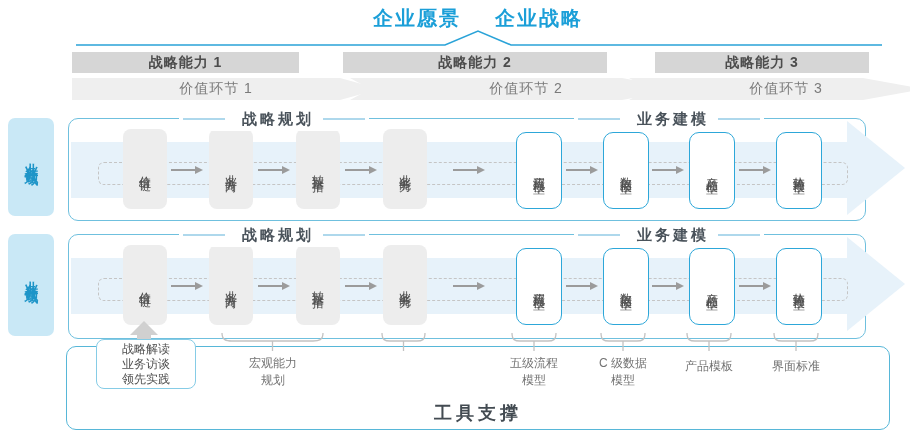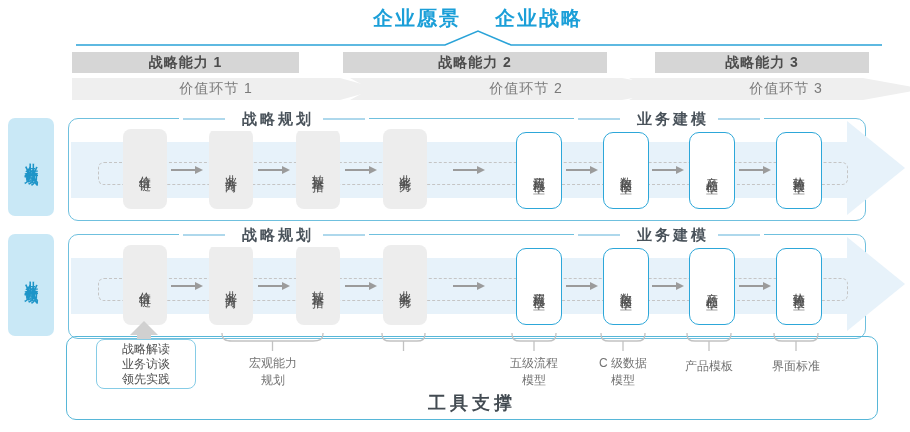--- a/index.html
+++ b/index.html
@@ -37,22 +37,22 @@
   .bbox{top:13px;width:44px;height:75px;background:#fff;border:1.5px solid #2da7d9;border-radius:10px;}
   .flow-arrow{position:absolute;top:50px;width:24px;height:2px;background:#9b9b9b;}
   .flow-arrow::after{content:"";position:absolute;right:-8px;top:-3.5px;width:0;height:0;
                      border-left:8px solid #9b9b9b;border-top:4.5px solid transparent;border-bottom:4.5px solid transparent;}
   .panel-header{position:absolute;top:-12px;transform:translateX(-50%);height:24px;
                 display:flex;align-items:center;gap:9px;background:#fff;padding:0 4px;}
   .panel-header .txt{font-size:15px;font-weight:bold;color:#4a535b;letter-spacing:3px;white-space:nowrap;margin-left:8px;}
   .panel-header .hline{width:42px;height:2px;background:#aed8ec;}
 
   
-  .tool-box{position:absolute;left:66px;top:336px;width:810px;height:82px;
-            border:1.5px solid #57b7d8;border-radius:10px;background:transparent;}
+  .tool-box{position:absolute;left:66px;top:346px;width:810px;height:82px;
+            border:1.5px solid #57b7d8;border-radius:10px;background:transparent;padding-left:12px;}
   .tool-label{position:absolute;left:0;right:0;top:54px;text-align:center;
               font-size:18px;font-weight:bold;color:#434b52;letter-spacing:4px;}
 
   
   .input-box{position:absolute;left:96px;top:339px;width:98px;height:48px;border:1.2px solid #86cce6;
              border-radius:8px;background:#fff;display:flex;align-items:center;justify-content:center;
              font-size:12px;color:#4f4f4f;text-align:center;line-height:15px;white-space:pre-line;}
   .up-arrow-head{position:absolute;left:130px;top:321px;width:0;height:0;
                  border-left:14px solid transparent;border-right:14px solid transparent;border-bottom:14px solid #d0d0d0;}
   .up-arrow-stem{position:absolute;left:137px;top:335px;width:14px;height:9px;background:#d0d0d0;}

